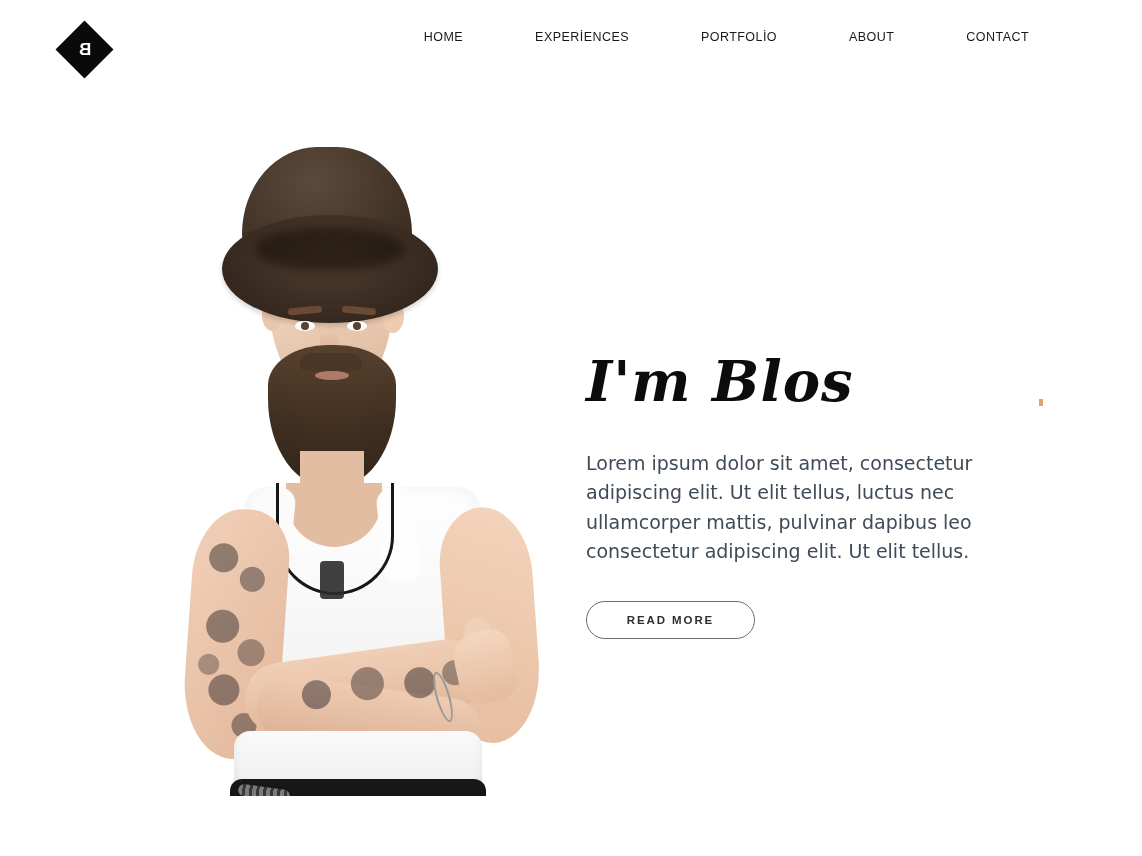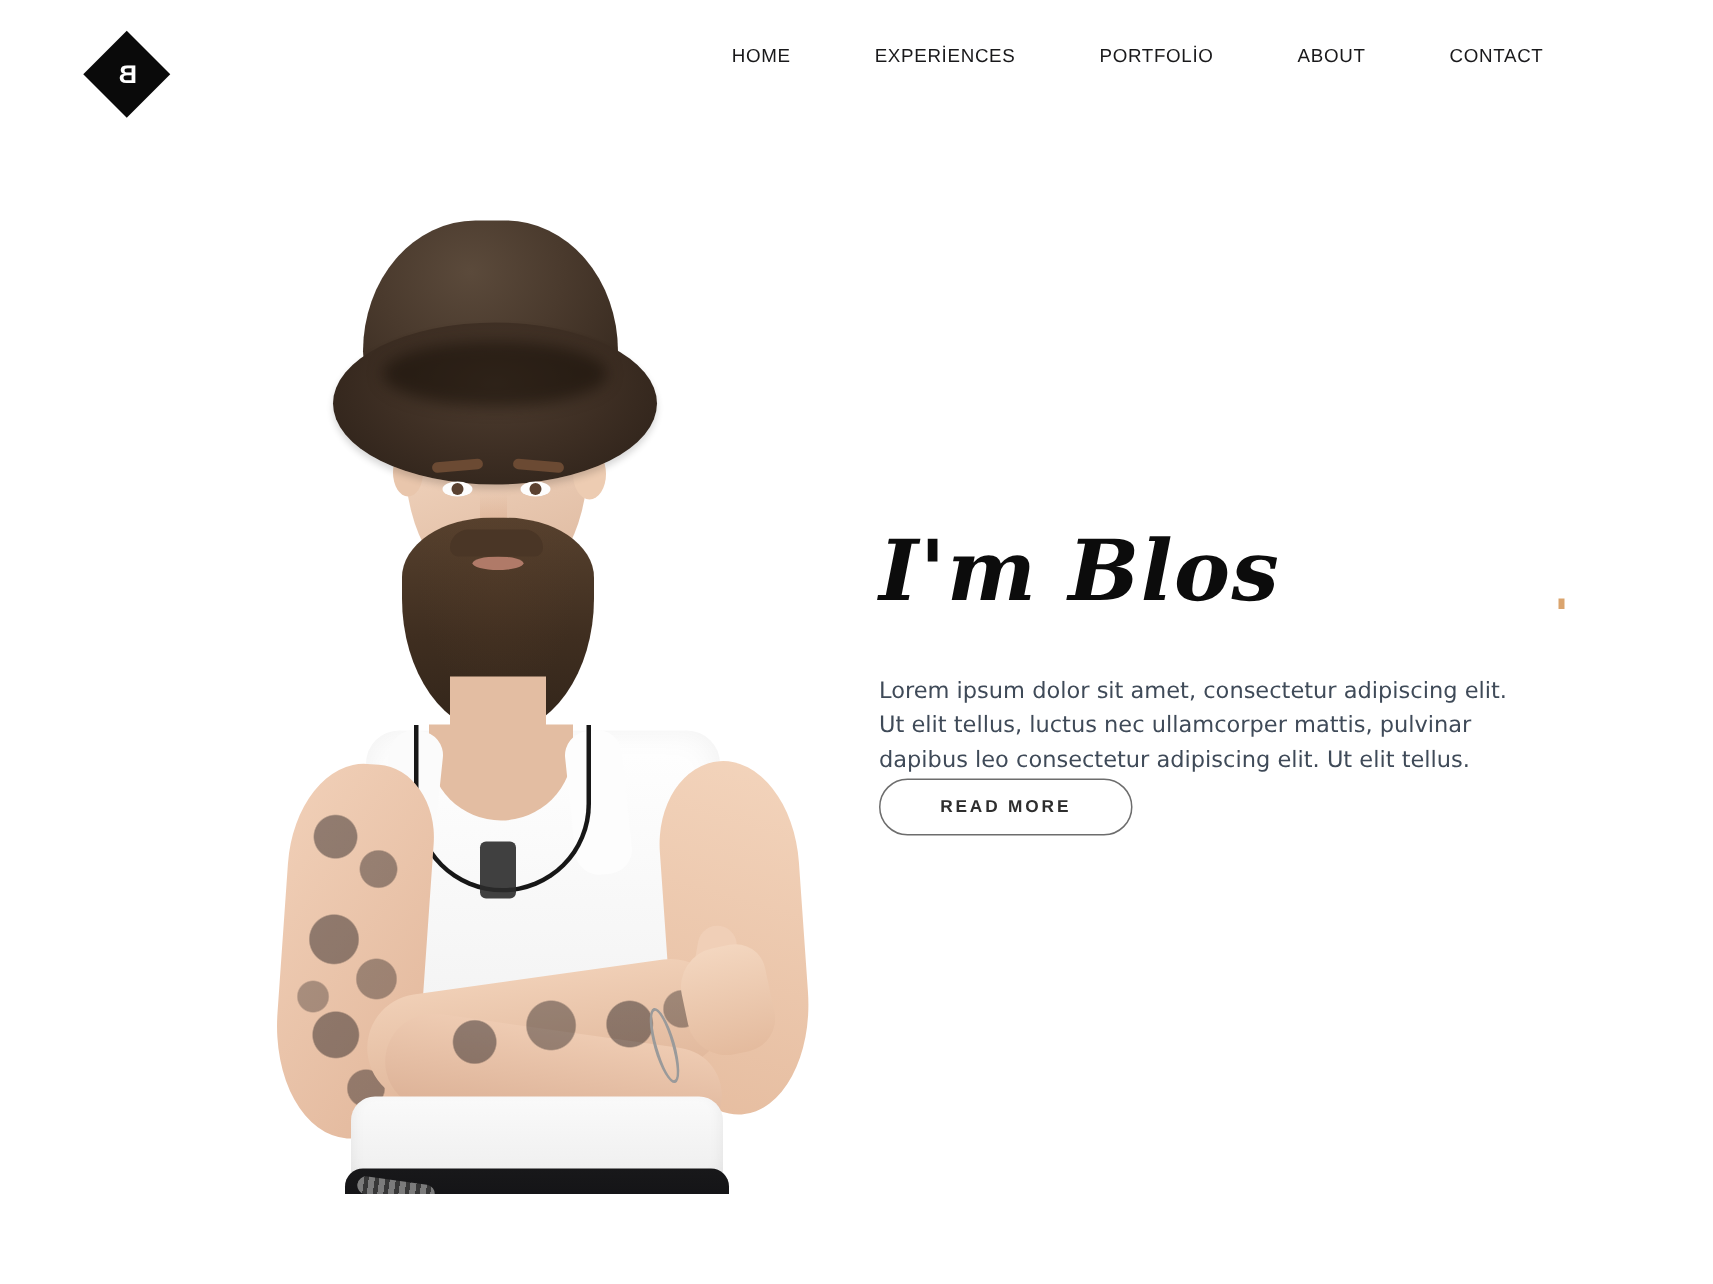--- a/index.html
+++ b/index.html
@@ -62,21 +62,21 @@
     margin-left: 1px;
     user-select: none;
   }
 
   .main-nav {
     position: absolute;
     right: 113px;
     top: 28px;
     display: flex;
     align-items: flex-end;
-    gap: 0;
+    gap: 16px;
   }
   .nav-link {
     display: inline-block;
     font-family: "Liberation Sans", sans-serif;
     font-size: 12.5px;
     font-weight: 400;
     letter-spacing: 0.45px;
     color: #19191b;
     text-decoration: none;
     text-transform: uppercase;
@@ -417,30 +417,31 @@
     font-weight: 700;
     font-size: 56px;
     line-height: 1.05;
     letter-spacing: 1px;
     color: #0c0c0c;
     white-space: nowrap;
   }
   .hero-text {
     margin: 38px 0 0 0;
     font-family: "DejaVu Sans", "Liberation Sans", sans-serif;
-    font-size: 15px;
+    font-size: 19px;
     font-weight: 400;
     line-height: 1.55;
     color: #3f4a58;
     max-width: 420px;
   }
   .read-more-btn {
     display: inline-flex;
     align-items: center;
     justify-content: center;
+    margin-top: 34px;
     width: 169px;
     height: 38px;
     border: 1px solid #6d6d6d;
     border-radius: 19px;
     background: transparent;
     font-family: "Liberation Sans", sans-serif;
     font-size: 11.5px;
     font-weight: 700;
     letter-spacing: 1.9px;
     color: #2e2e2e;

